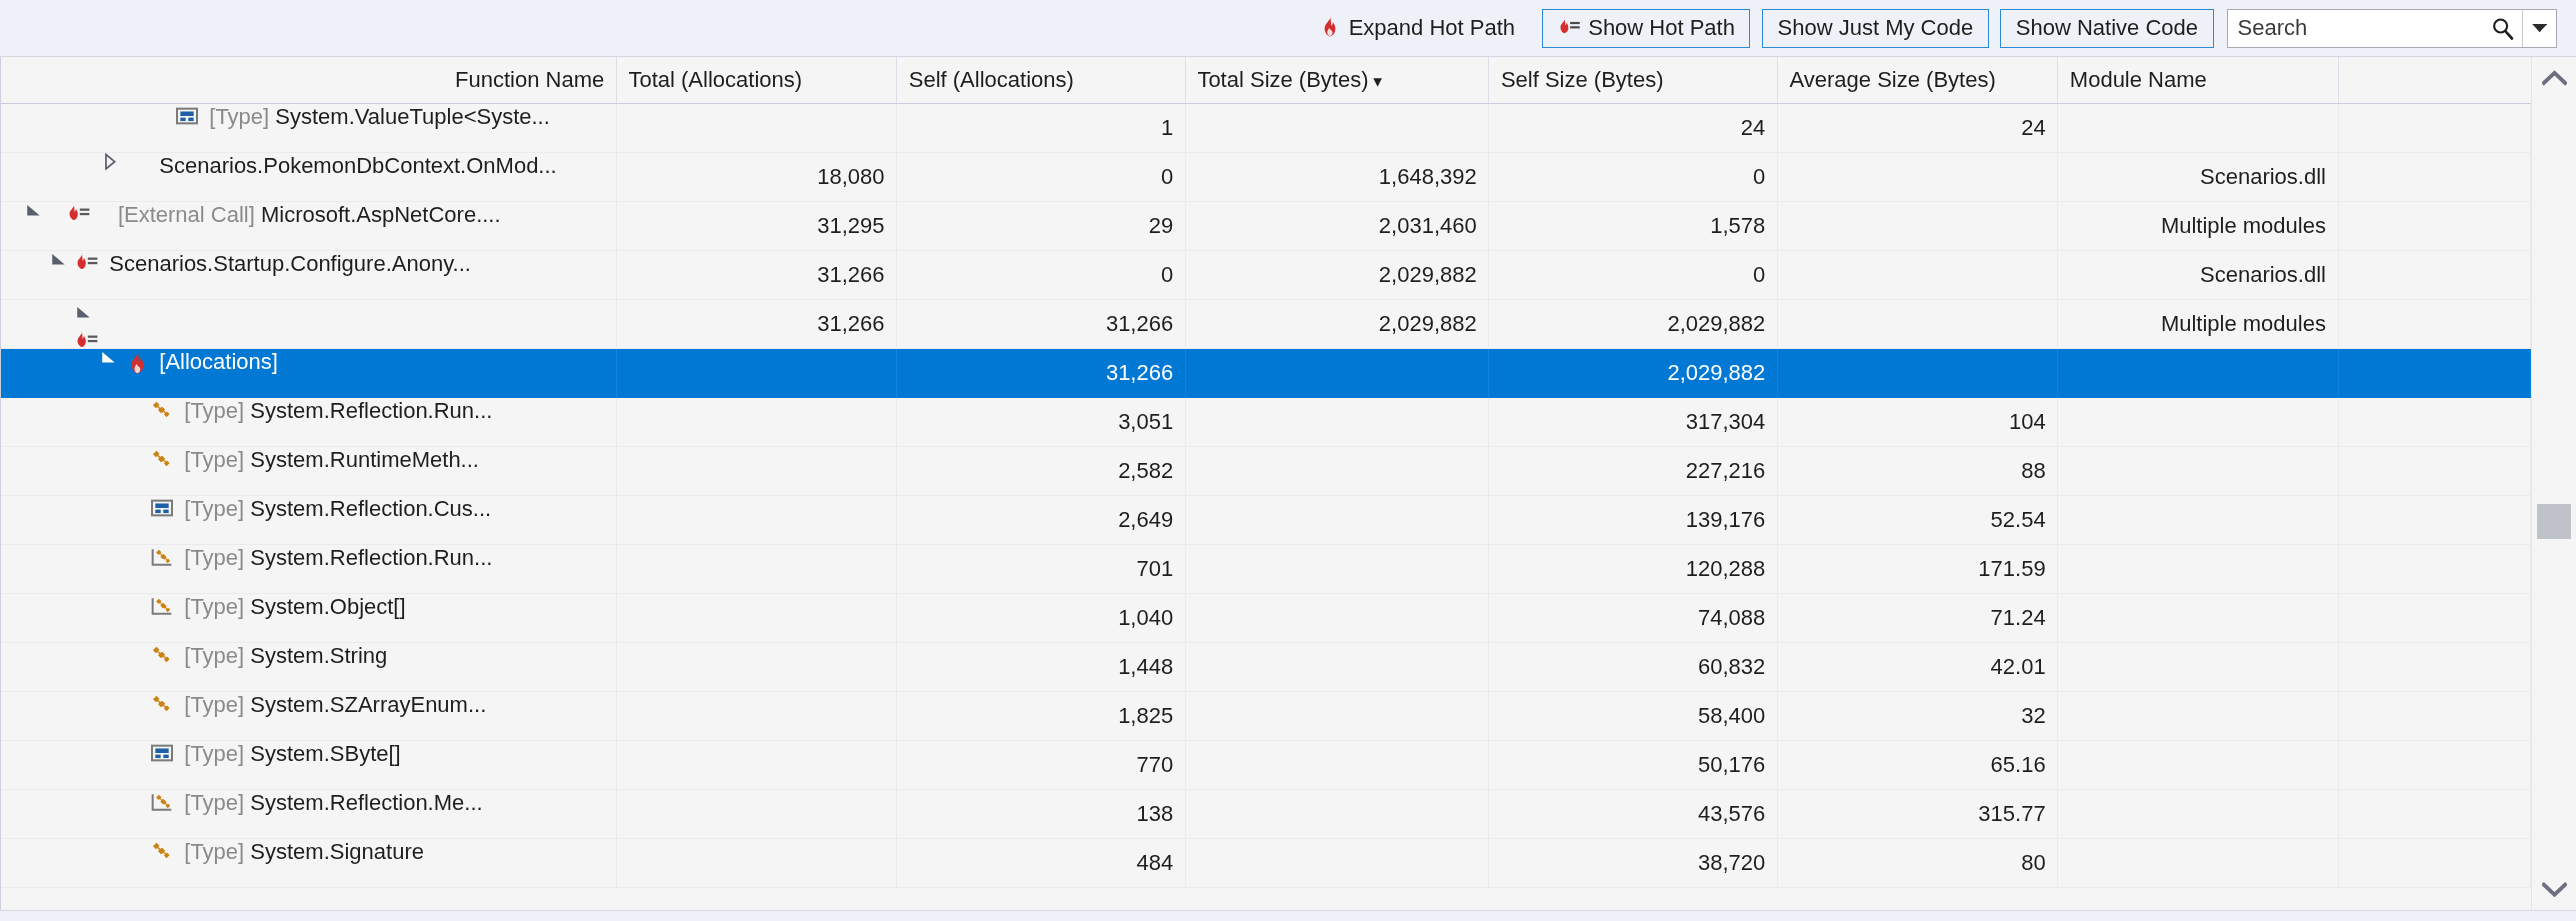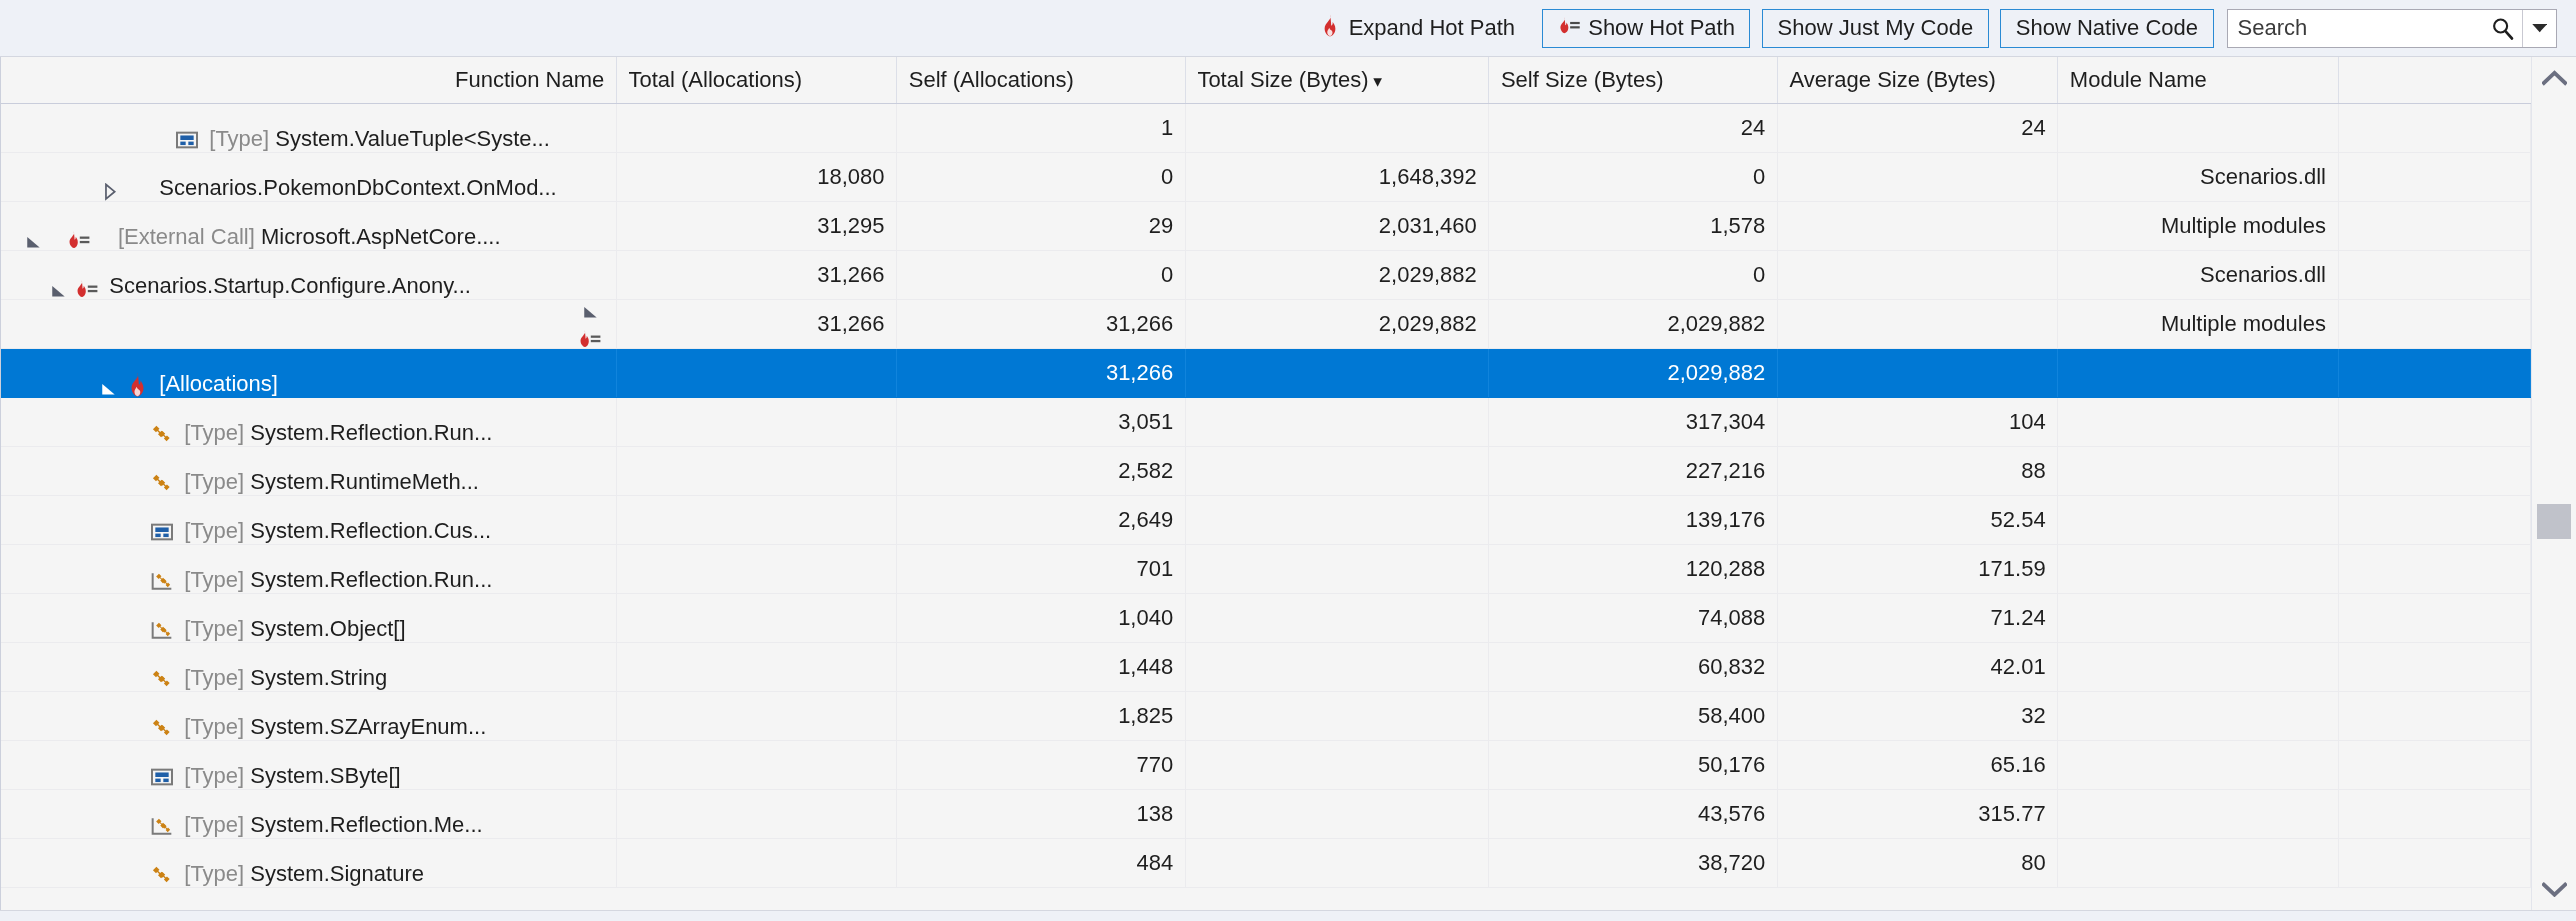--- a/index.html
+++ b/index.html
@@ -180,21 +180,21 @@
   tr.row.selected td {
     background: #0078d4;
     color: #ffffff;
     border-bottom-color: #0078d4;
     border-right-color: #1184dc;
   }
   tr.row.selected td.namecell { border-right-color: #1184dc; }
 
   .namewrap {
     display: flex;
-    align-items: flex-end;
+    align-items: flex-start;
     height: 48px;
     gap: 0;
     white-space: nowrap;
   }
   .twisty {
     width: 25px;
     flex: 0 0 25px;
     display: flex;
     align-items: center;
     justify-content: center;

